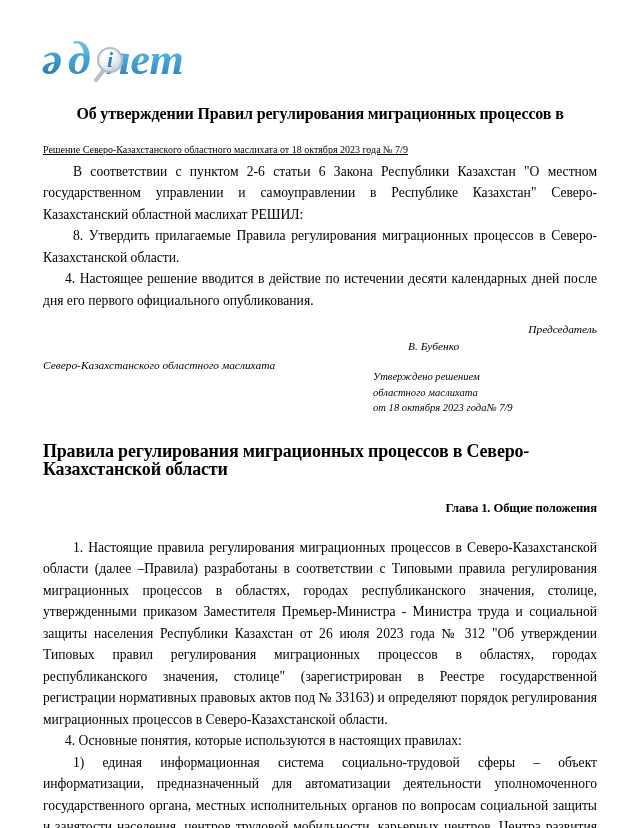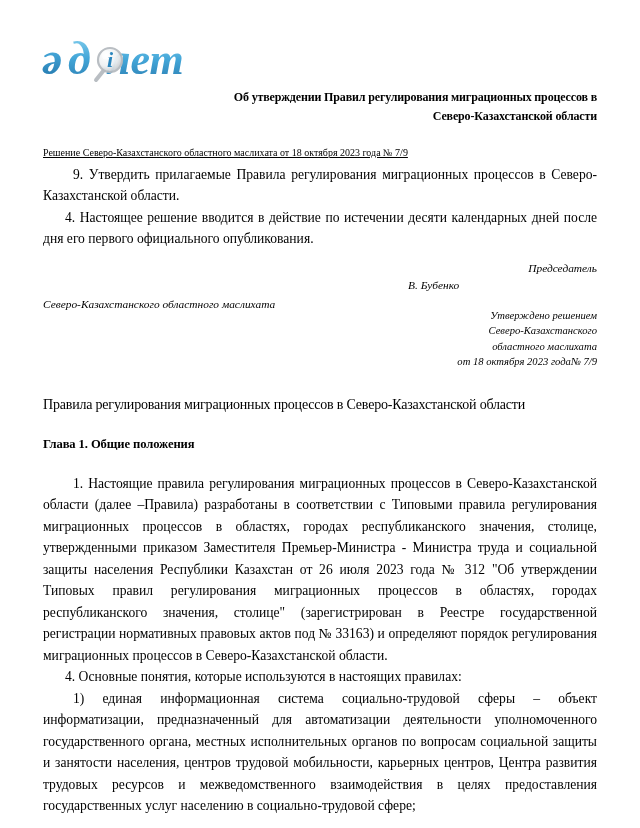--- a/index.html
+++ b/index.html
@@ -37,25 +37,25 @@
   
   .content {
     position: absolute;
     left: 43px;
     top: 88px;
     width: 554px;
   }
 
   .doc-title {
     font-weight: bold;
-    font-size: 12px;
+    font-size: 16px;
     line-height: 19px;
     letter-spacing: -0.15px;
-    margin: 0 0 16px 0;
-    text-align: right;
+    margin: 16px 0 16px 0;
+    text-align: center;
   }
 
   .lead-line {
     font-size: 10px;
     line-height: 21.5px;
     margin: 0;
     text-align: left;
     text-decoration: underline;
   }
 
@@ -95,38 +95,39 @@
   }
 
   
   .approve-block {
     margin-top: 8px;
     margin-left: 330px;
     width: 224px;
     font-style: italic;
     font-size: 10.6px;
     line-height: 15.5px;
-    text-align: right;
+    text-align: left;
   }
   .approve-block div { white-space: nowrap; }
 
   
   .rules-heading {
-    font-weight: normal;
-    font-size: 14px;
+    font-weight: bold;
+    font-size: 18px;
     line-height: 18px;
     letter-spacing: -0.2px;
     margin: 26px 0 0 0;
   }
   .chapter-heading {
     font-weight: bold;
     font-size: 12.6px;
     line-height: 18px;
     letter-spacing: -0.1px;
     margin: 21px 0 0 0;
+    text-align: right;
   }
 
   .spacer-lg { height: 20px; }
 </style>
 </head>
 <body>
 
 <div class="page">
 
   <div class="logo-wrap">
@@ -161,39 +162,38 @@
         <text x="70" y="37" text-anchor="middle" font-family="'Liberation Serif', serif" font-size="22" font-style="italic" font-weight="bold" fill="#2b86bd">i</text>
         <circle cx="66" cy="25" r="4.5" fill="#ffffff" opacity="0.55"></circle>
       </g>
     </svg>
   </div>
 
   <div class="content">
 
     <div class="doc-title">
       <div>Об утверждении Правил регулирования миграционных процессов в</div>
-      <div>Северо-Казахстанской области</div>
     </div>
 
     <p class="lead-line">Решение Северо-Казахстанского областного маслихата от 18 октября 2023 года № 7/9</p>
 
-
-    <p class="body">9. Утвердить прилагаемые Правила регулирования миграционных процессов в Северо-Казахстанской области.</p>
+    <p class="body">В соответствии с пунктом 2-6 статьи 6 Закона Республики Казахстан "О местном государственном управлении и самоуправлении в Республике Казахстан" Северо-Казахстанский областной маслихат РЕШИЛ:</p>
+
+    <p class="body">8. Утвердить прилагаемые Правила регулирования миграционных процессов в Северо-Казахстанской области.</p>
 
     <p class="body indent-sm">4. Настоящее решение вводится в действие по истечении десяти календарных дней после дня его первого официального опубликования.</p>
 
     <div class="sig-block">
       <span class="sig-role-1">Председатель</span>
       <span class="sig-role-2">Северо-Казахстанского областного маслихата</span>
       <span class="sig-name">В. Бубенко</span>
     </div>
 
     <div class="approve-block">
       <div>Утверждено решением</div>
-      <div>Северо-Казахстанского</div>
       <div>областного маслихата</div>
       <div>от 18 октября 2023 года№ 7/9</div>
     </div>
 
     <h2 class="rules-heading">Правила регулирования миграционных процессов в Северо-Казахстанской области</h2>
 
     <h3 class="chapter-heading">Глава 1. Общие положения</h3>
 
     <div class="spacer-lg"></div>
 

